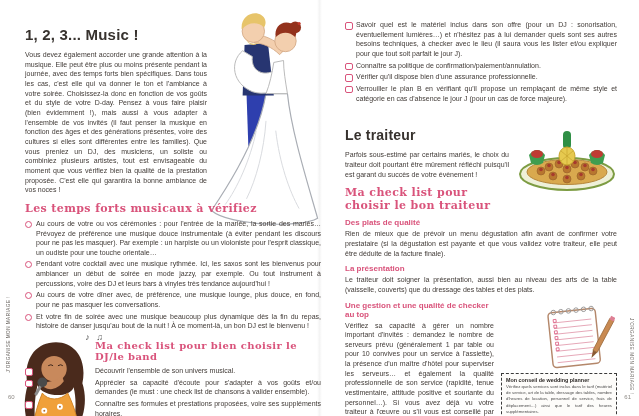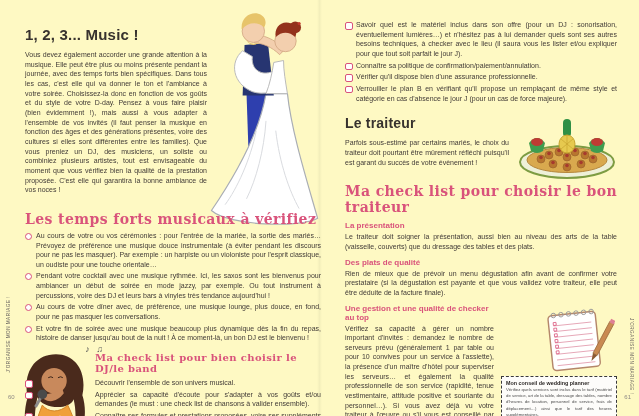--- a/index.html
+++ b/index.html
@@ -1,25 +1,25 @@
 <!DOCTYPE html>
 <html><head>
 <meta charset="utf-8">
 <style>
   html,body{margin:0;padding:0;background:#e8e6e2;}
-  .spread{position:relative;width:639px;height:416px;background:#fef9c3;overflow:hidden;
+  .spread{position:relative;width:639px;height:416px;background:#ffffff;overflow:hidden;
           font-family:"Liberation Sans",sans-serif;color:#403a36;}
   .spread::before{content:'';position:absolute;left:317px;top:0;width:5px;height:100%;
           background:linear-gradient(90deg,rgba(0,0,0,0),rgba(0,0,0,0.045),rgba(0,0,0,0));pointer-events:none;}
 
   
   .page-title{font-size:15px;font-weight:bold;color:#37322e;letter-spacing:.2px;margin:0 0 7px 0;}
   .body-txt{font-size:7px;line-height:1.38;text-align:justify;margin:0 0 6px 0;}
   .script-head{font-family:"DejaVu Serif",serif;font-weight:bold;color:#d9537b;
-               font-size:14px;letter-spacing:.4px;margin:16px 0 4px 0;}
+               font-size:11px;letter-spacing:.4px;margin:7px 0 4px 0;}
   .script-head.small{font-size:10px;margin:0 0 4px 0;}
   .sub-head{font-size:8px;font-weight:bold;color:#d9537b;margin:6px 0 2px 0;}
 
   ul{list-style:none;margin:0;padding:0;}
   li{position:relative;padding-left:11px;font-size:7px;line-height:1.38;text-align:justify;margin-bottom:2px;}
   li.bullet::before{content:'';position:absolute;left:0;top:2px;width:5px;height:5px;
                     border:1px solid #d9537b;border-radius:50%;background:#fff;}
   li.check::before{content:'';position:absolute;left:0;top:2px;width:5.5px;height:5.5px;
                     border:1px solid #d9537b;border-radius:2px;background:#fff;}
 
@@ -28,21 +28,21 @@
   .content-right{position:absolute;left:345px;top:20px;width:272px;}
 
   .couple-float{float:right;width:106px;height:178px;margin:-18px 0 4px 8px;}
   .couple-float svg{width:118px;height:226px;margin-left:-8px;margin-top:-4px;}
 
   .checklist-block{margin-top:9px;}
   .singer-float{float:left;width:68px;height:104px;margin:-2px 6px 0 -4px;position:relative;}
   .singer-float svg{width:86px;height:118px;margin-left:-8px;}
   .music-notes{position:absolute;top:-6px;right:-16px;font-size:9px;color:#555;letter-spacing:2px;}
 
-  .caterer-block{margin-top:12px;}
+  .caterer-block{margin-top:24px;}
   .food-float{float:right;width:100px;height:62px;margin:2px 0 2px 8px;}
   .food-float svg{width:100px;height:64px;}
 
   .planner-float{float:right;width:116px;margin:0 0 2px 7px;}
   .planner-float svg{display:block;width:76px;height:70px;margin:0 2px 2px auto;}
   .note-box{border:1px dashed #3a3a3a;background:#fdfcfa;padding:3px 4px;}
   .note-box .nb-title{font-size:5.4px;font-weight:bold;color:#2e2a28;margin:0 0 1.5px 0;}
   .note-box .nb-text{font-size:4.3px;line-height:1.45;color:#4a4a4a;text-align:justify;margin:0;}
 
   .spine{position:absolute;font-size:4.6px;letter-spacing:.5px;color:#6b6661;}
@@ -195,27 +195,27 @@
           <path d="M44,22 L56,32 M44,32 L56,22 M50,18 L50,36" stroke="#c7a52f" stroke-width="0.7"></path>
         </svg>
       </div>
       <h1 class="page-title" style="font-size:14px;">Le traiteur</h1>
       <p class="body-txt">Parfois sous-estimé par certains mariés, le choix du traiteur doit pourtant être mûrement réfléchi puisqu'il est garant du succès de votre évènement !</p>
     </div>
 
     <h2 class="script-head">Ma check list pour choisir le bon traiteur</h2>
 
     <div>
+      <h3 class="sub-head">Des plats de qualité</h3>
+      <p class="body-txt">Rien de mieux que de prévoir un menu dégustation afin avant de confirmer votre prestataire (si la dégustation est payante et que vous validez votre traiteur, elle peut être déduite de la facture finale).</p>
+    </div>
+
+    <div>
       <h3 class="sub-head">La présentation</h3>
       <p class="body-txt">Le traiteur doit soigner la présentation, aussi bien au niveau des arts de la table (vaisselle, couverts) que du dressage des tables et des plats.</p>
-    </div>
-
-    <div>
-      <h3 class="sub-head">Des plats de qualité</h3>
-      <p class="body-txt">Rien de mieux que de prévoir un menu dégustation afin avant de confirmer votre prestataire (si la dégustation est payante et que vous validez votre traiteur, elle peut être déduite de la facture finale).</p>
     </div>
 
     <div>
       <div class="planner-float">
         <svg viewBox="0 0 80 72">
           <g transform="rotate(-6 38 38)">
             <rect x="12" y="9" width="50" height="58" rx="4" fill="#ffffff" stroke="#b4876a" stroke-width="1.5"></rect>
             <g stroke="#9a9a9a" stroke-width="1" fill="none">
               <circle cx="18" cy="9" r="2.4"></circle>
                 <circle cx="26" cy="9" r="2.4"></circle>

